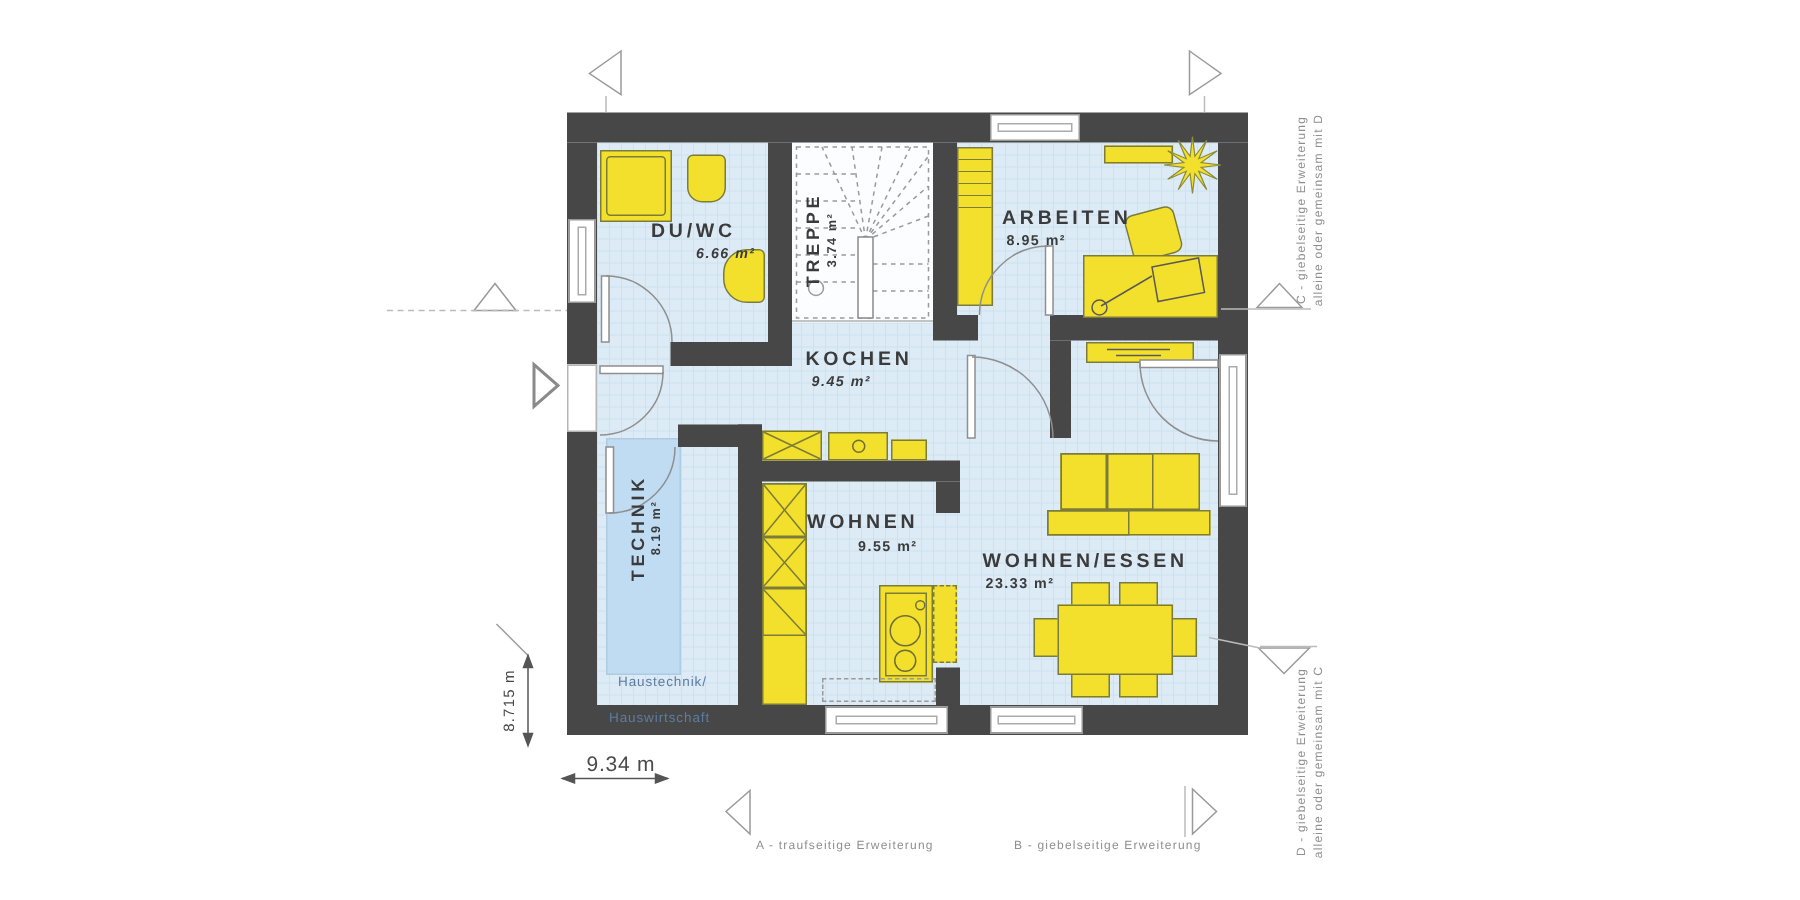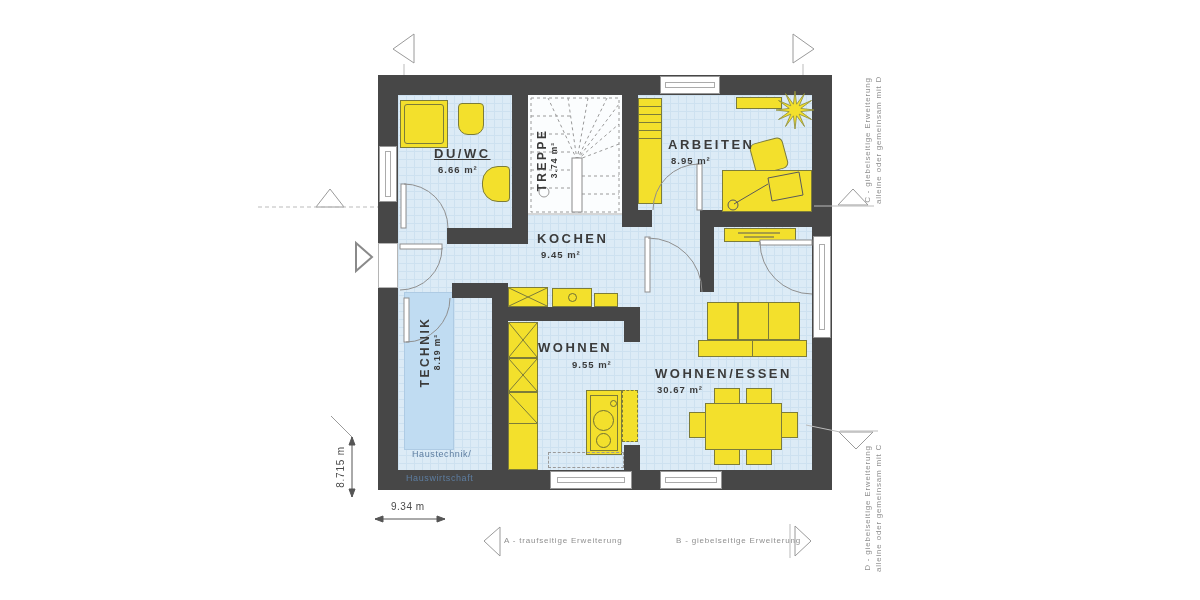--- a/index.html
+++ b/index.html
@@ -20,22 +20,22 @@
   .furn{position:absolute;background:#f3e02c;border:1px solid #7c7c3a;box-sizing:border-box;}
   .treppe-room{position:absolute;left:528px;top:95px;width:94px;height:120px;background:#fbfdfe;}
   .tech-zone{position:absolute;left:404px;top:292px;width:50px;height:158px;
              background:#c0dcf2;border:1px solid #aecbe4;box-sizing:border-box;}
   .room-label{position:absolute;color:#3b3b3b;font-weight:700;font-size:13px;letter-spacing:2.5px;white-space:nowrap;}
   .room-area{position:absolute;color:#3b3b3b;font-weight:700;font-size:9.5px;letter-spacing:1px;white-space:nowrap;}
   .vblock{position:absolute;transform:translate(-50%,-50%) rotate(-90deg);text-align:center;white-space:nowrap;}
   .vblock .l1{color:#3b3b3b;font-weight:700;font-size:12px;letter-spacing:2.5px;}
   .vblock .l2{color:#3b3b3b;font-weight:700;font-size:8.5px;letter-spacing:1px;}
   .note-line{position:absolute;color:#5d7da0;font-size:9px;letter-spacing:0.6px;white-space:nowrap;}
-  .dim-text{position:absolute;color:#4a4a4a;font-size:10px;letter-spacing:0.5px;white-space:nowrap;}
-  .ann-text{position:absolute;color:#8f8f8f;font-size:8px;letter-spacing:0.8px;white-space:nowrap;}
+  .dim-text{position:absolute;color:#4a4a4a;font-size:14px;letter-spacing:0.5px;white-space:nowrap;}
+  .ann-text{position:absolute;color:#8f8f8f;font-size:8px;letter-spacing:0.8px;white-space:nowrap;margin-top:23px;}
   .vann{position:absolute;transform:translate(-50%,-50%) rotate(-90deg);text-align:center;white-space:nowrap;}
   .vann div{color:#8f8f8f;font-size:8px;letter-spacing:0.8px;line-height:11px;}
   .seam{position:absolute;background:transparent;border:1px solid #7c7c3a;box-sizing:border-box;}
   .circ{position:absolute;border:1px solid #6f6f35;border-radius:50%;box-sizing:border-box;background:transparent;}
   .overlay{position:absolute;left:0;top:0;width:1200px;height:600px;pointer-events:none;}
 </style>
 </head>
 <body>
 
 <div class="canvas">
@@ -224,46 +224,46 @@
       <polygon points="352,437 349,445 355,445"></polygon>
       <polygon points="352,497 349,489 355,489"></polygon>
     </g>
     <g stroke="#555555" fill="#555555">
       <line x1="375" y1="519" x2="445" y2="519"></line>
       <polygon points="375,519 383,516 383,522"></polygon>
       <polygon points="445,519 437,516 437,522"></polygon>
     </g>
   </svg>
 
-  <div class="room-label" style="left:434px;top:146px;text-decoration:underline;">DU/WC</div>
-  <div class="room-area" style="left:438px;top:164px;">6.66 m²</div>
+  <div class="room-label" style="left:434px;top:146px;">DU/WC</div>
+  <div class="room-area" style="left:464px;top:164px;font-style:italic;">6.66 m²</div>
 
   <div class="vblock" style="left:547px;top:160px;">
     <div class="l1">TREPPE</div>
     <div class="l2">3.74 m²</div>
   </div>
 
   <div class="room-label" style="left:668px;top:137px;">ARBEITEN</div>
   <div class="room-area" style="left:671px;top:155px;text-align:center;">8.95 m²</div>
 
   <div class="room-label" style="left:537px;top:231px;">KOCHEN</div>
-  <div class="room-area" style="left:541px;top:249px;">9.45 m²</div>
+  <div class="room-area" style="left:541px;top:249px;font-style:italic;">9.45 m²</div>
 
   <div class="vblock" style="left:430px;top:352px;">
     <div class="l1">TECHNIK</div>
     <div class="l2">8.19 m²</div>
   </div>
   <div class="note-line" style="left:412px;top:449px;">Haustechnik/</div>
   <div class="note-line" style="left:406px;top:473px;">Hauswirtschaft</div>
 
   <div class="room-label" style="left:538px;top:340px;">WOHNEN</div>
   <div class="room-area" style="left:540px;top:359px;padding-left:32px;">9.55 m²</div>
 
   <div class="room-label" style="left:655px;top:366px;">WOHNEN/ESSEN</div>
-  <div class="room-area" style="left:657px;top:384px;">30.67 m²</div>
+  <div class="room-area" style="left:657px;top:384px;">23.33 m²</div>
 
   <div class="vann" style="left:340px;top:467px;">
     <div class="dim-text" style="position:static;color:#4a4a4a;font-size:10px;">8.715 m</div>
   </div>
   <div class="dim-text" style="left:391px;top:501px;">9.34 m</div>
 
   <div class="ann-text" style="left:504px;top:536px;">A - traufseitige Erweiterung</div>
   <div class="ann-text" style="left:676px;top:536px;">B - giebelseitige Erweiterung</div>
 
   <div class="vann" style="left:873px;top:140px;">

